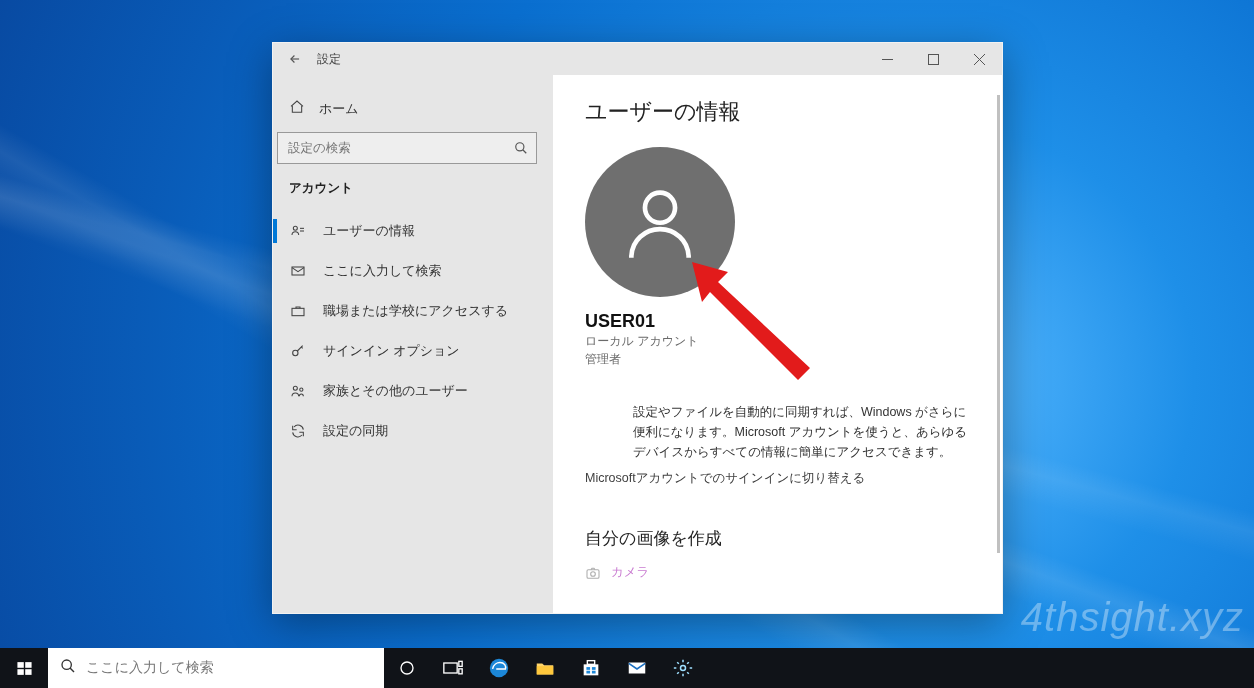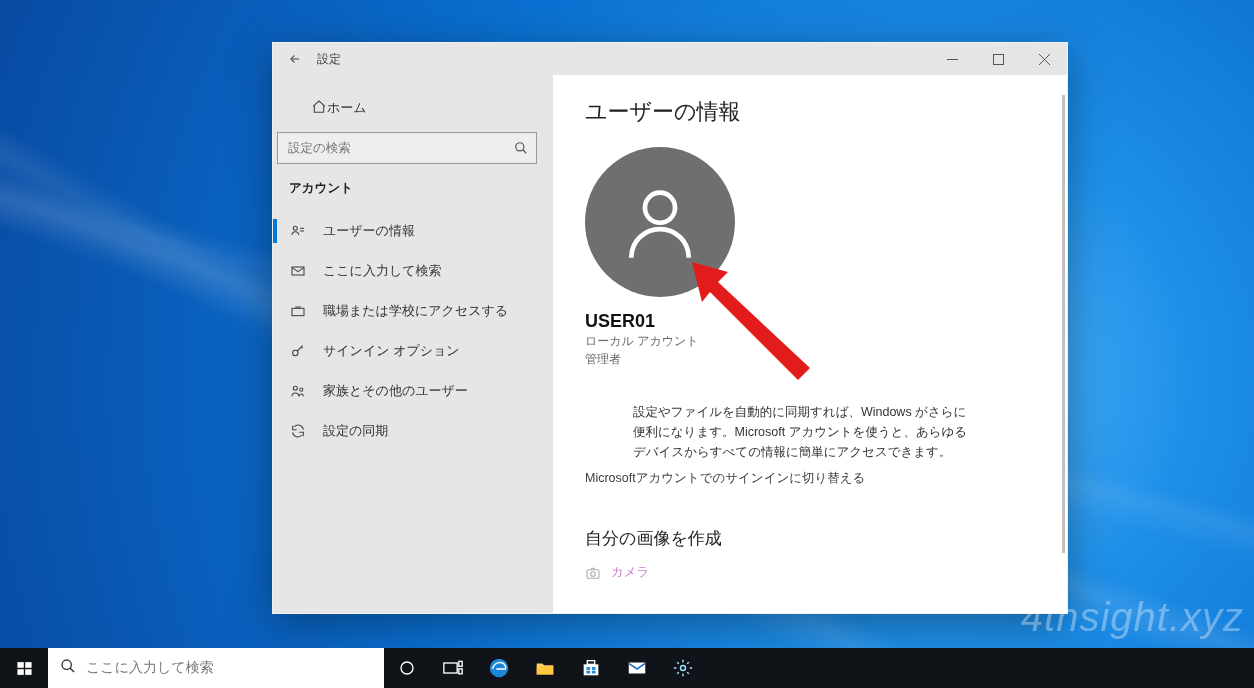--- a/index.html
+++ b/index.html
@@ -8,32 +8,32 @@
          position: relative; }
   .win-rays { position:absolute; right:0; top:0; width:100%; height:100%; pointer-events:none; opacity:.25;
               background:
                linear-gradient(200deg, transparent 55%, rgba(255,255,255,.4) 57%, transparent 60%),
                linear-gradient(210deg, transparent 60%, rgba(255,255,255,.35) 62%, transparent 65%),
                linear-gradient(195deg, transparent 50%, rgba(255,255,255,.3) 52%, transparent 55%); }
   .watermark { position:absolute; right:10px; bottom:48px; font-size:40px; font-style:italic; font-weight:300;
                color:rgba(255,255,255,.35); letter-spacing:1px; pointer-events:none; }
 
   
-  .win { position:absolute; left:272px; top:42px; width:796px; height:572px; background:#fff;
+  .win { position:absolute; left:272px; top:42px; width:731px; height:572px; background:#fff;
          box-shadow:0 10px 40px rgba(0,0,0,.35); display:flex; flex-direction:column; border:1px solid #9c9c9c22; }
   .titlebar { height:32px; background:#e6e6e6; display:flex; align-items:center; }
   .tb-back { width:44px; height:32px; display:flex; align-items:center; justify-content:center; color:#555; }
   .tb-title { font-size:12px; color:#444; }
   .tb-spacer { flex:1; }
   .tb-btn { width:46px; height:32px; display:flex; align-items:center; justify-content:center; color:#555; }
   .tb-btn svg, .tb-back svg { stroke:#555; }
 
   .win-body { flex:1; display:flex; min-height:0; }
   .sidebar { width:280px; background:#e6e6e6; padding:18px 0 0 0; display:flex; flex-direction:column; }
-  .home-row { display:flex; gap:0; padding:6px 16px 14px 16px; color:#333; font-size:13px;margin-left:22px; }
+  .home-row { display:flex; align-items:center; gap:14px; padding:6px 16px 14px 16px; color:#333; font-size:13px; }
   .search { margin:0 16px 16px 4px; height:32px; border:1px solid #999; background:#eee; display:flex; align-items:center; }
   .search input { flex:1; border:none; background:transparent; outline:none; font-size:12.5px; padding:0 10px; color:#444; }
   .search .mag { width:30px; display:flex; align-items:center; justify-content:center; color:#555; }
   .section-label { padding:0 16px 14px 16px; font-size:12.5px; font-weight:700; color:#222; }
   .nav { display:flex; flex-direction:column; }
   .nav-item { display:flex; align-items:center; gap:16px; height:40px; padding:0 16px 0 16px; font-size:13px; color:#333; position:relative; }
   .nav-item .ic { width:18px; display:flex; align-items:center; justify-content:center; color:#444; }
   .nav-item.active::before { content:""; position:absolute; left:0; top:8px; bottom:8px; width:4px; background:#0078d7; }
 
   .content { flex:1; background:#fff; padding:22px 28px 0 32px; overflow:hidden; position:relative; }

